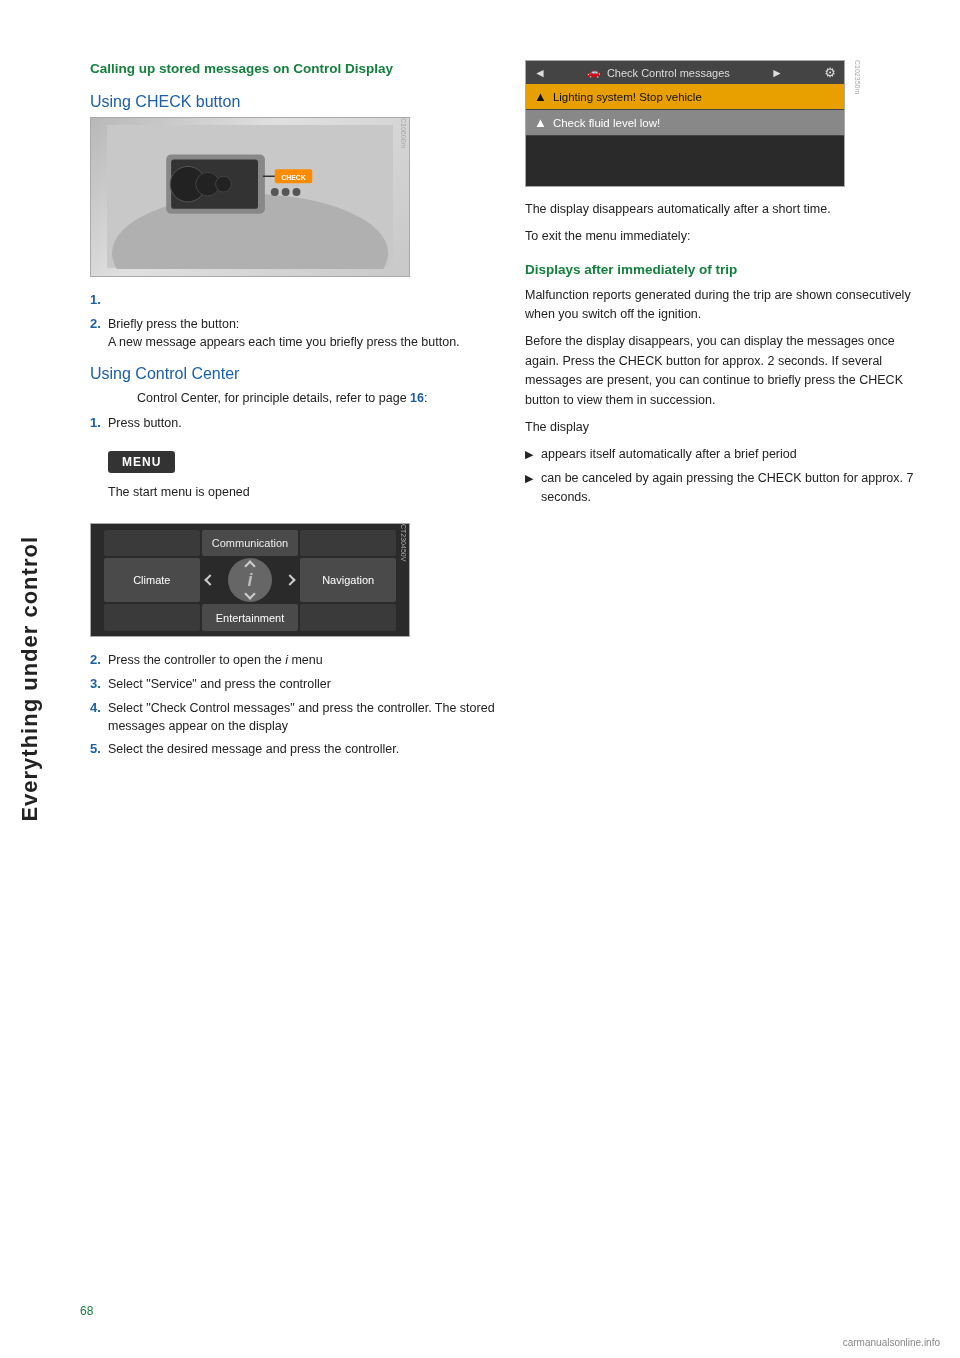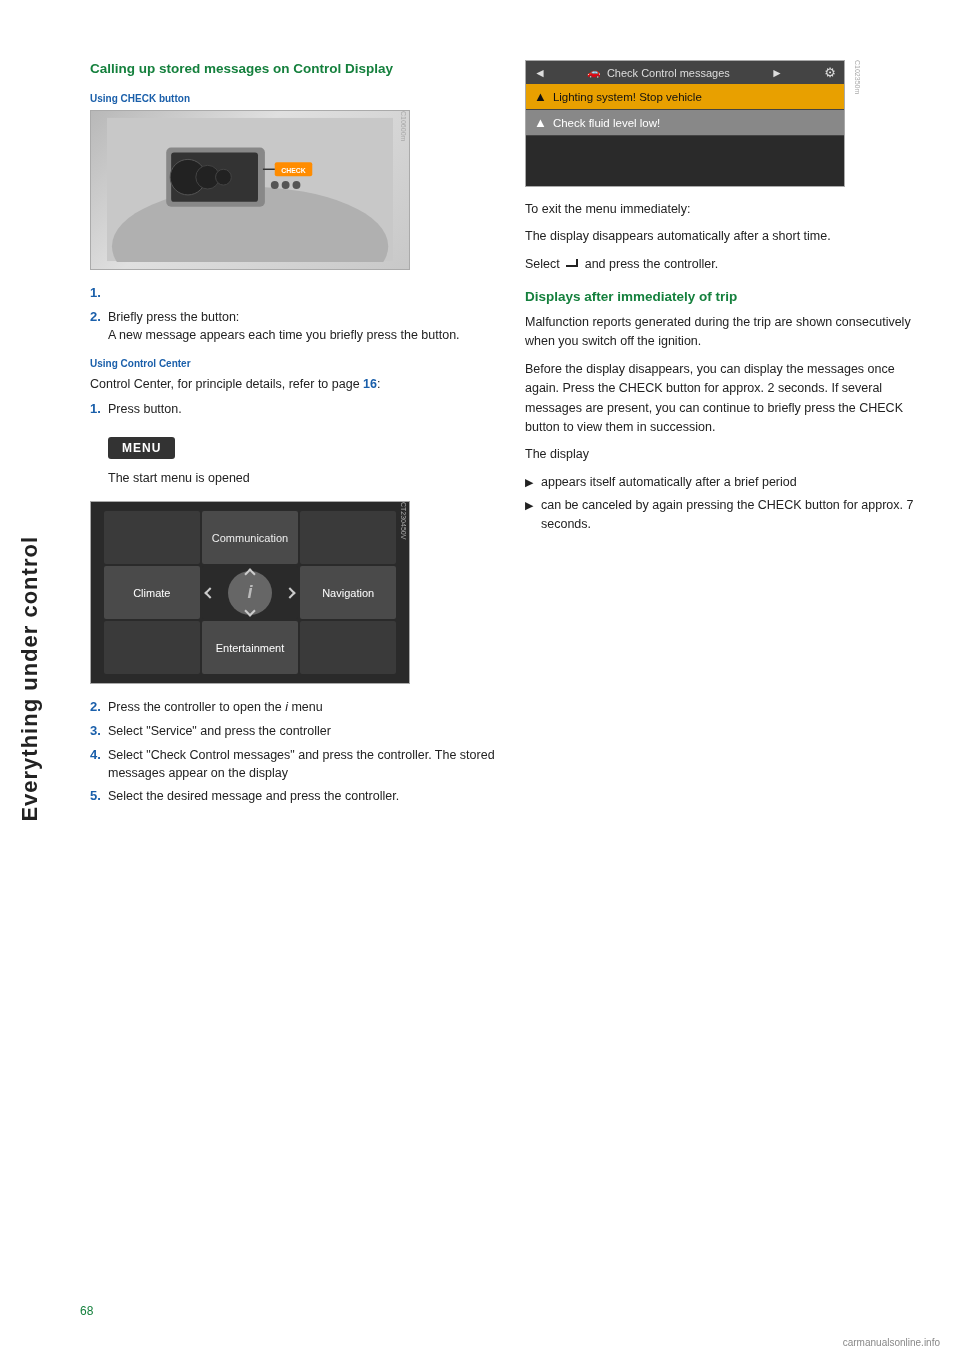--- a/index.html
+++ b/index.html
@@ -58,22 +58,22 @@
     .section-heading {
       color: #15803d;
       font-size: 13.5px;
       font-weight: bold;
       margin-bottom: 6px;
       line-height: 1.4;
     }
 
     .sub-heading {
       color: #1a5faa;
-      font-size: 10px;
-      font-weight: bold;
+      font-size: 16px;
+      font-weight: normal;
       margin-bottom: 6px;
       margin-top: 14px;
     }
 
     
     .numbered-list {
       list-style: none;
       margin-bottom: 10px;
     }
     .numbered-list li {
@@ -125,21 +125,21 @@
       position: relative;
       display: flex;
       align-items: center;
       justify-content: center;
     }
 
     
     .menu-img {
       width: 100%;
       max-width: 320px;
-      height: 183px;
+      height: 114px;
       border: 1px solid #aaa;
       background: #2a2a2a;
       display: flex;
       align-items: center;
       justify-content: center;
       margin-top: 10px;
       margin-bottom: 14px;
       overflow: hidden;
       position: relative;
     }
@@ -310,20 +310,21 @@
       display: inline-block;
       width: 100%;
       max-width: 320px;
     }
 
     p.plain-text {
       font-size: 12.5px;
       color: #222;
       line-height: 1.5;
       margin-bottom: 6px;
+      margin-left: 47px;
     }
 
     a.link-blue {
       color: #1a5faa;
       text-decoration: none;
       font-weight: bold;
     }
   </style>
 </head>
 <body>
@@ -396,21 +397,21 @@
         <span class="num">1.</span>
         <span class="text">Press button.</span>
       </li>
     </ul>
 
     
     <div style="margin-left: 18px; margin-bottom: 4px;">
       <span class="menu-button-img">MENU</span>
     </div>
 
-    <p class="plain-text" style="margin-left:18px; margin-bottom:4px;">The start menu is opened</p>
+    <p class="plain-text" style="margin-left:18px; margin-bottom:12px;">The start menu is opened</p>
 
     
     <div class="relative-wrap">
       <div class="menu-img">
         <div class="menu-grid">
 
           <div class="menu-cell"></div>
           <div class="menu-cell highlight" style="font-size:11px; color:#eee;">Communication</div>
           <div class="menu-cell"></div>
 
@@ -477,29 +478,24 @@
         <div class="check-msg-row info">
           <span class="check-msg-icon">▲</span>
           <span>Check fluid level low!</span>
         </div>
         <div class="check-msg-empty"></div>
       </div>
       <span class="img-side-label" style="right:-16px; font-size:7px; color:#aaa; writing-mode:vertical-rl; position:absolute; top:0;">C102350m</span>
     </div>
 
     
+    <p class="body-text">The display disappears automatically after a short time.</p>
     <p class="body-text">
       <span>To exit the menu immediately:</span>
     </p>
-    <p class="body-text">The display disappears automatically after a short time.</p>
-    <p class="body-text">
-      <span>Select</span>
-      <span style="display:inline-block; border-left:2px solid #222; border-bottom:2px solid #222; width:12px; height:8px; margin:0 3px; vertical-align:middle; position:relative; top:-1px; transform: scaleX(-1);"></span>
-      <span>and press the controller.</span>
-    </p>
 
     
     <div class="section-heading" style="margin-top:14px;">Displays after immediately of trip</div>
 
     <p class="body-text">Malfunction reports generated during the trip are shown consecutively when you switch off the ignition.</p>
 
     <p class="body-text">Before the display disappears, you can display the messages once again. Press the CHECK button for approx. 2 seconds. If several messages are present, you can continue to briefly press the CHECK button to view them in succession.</p>
 
     <p class="body-text">The display</p>
 

